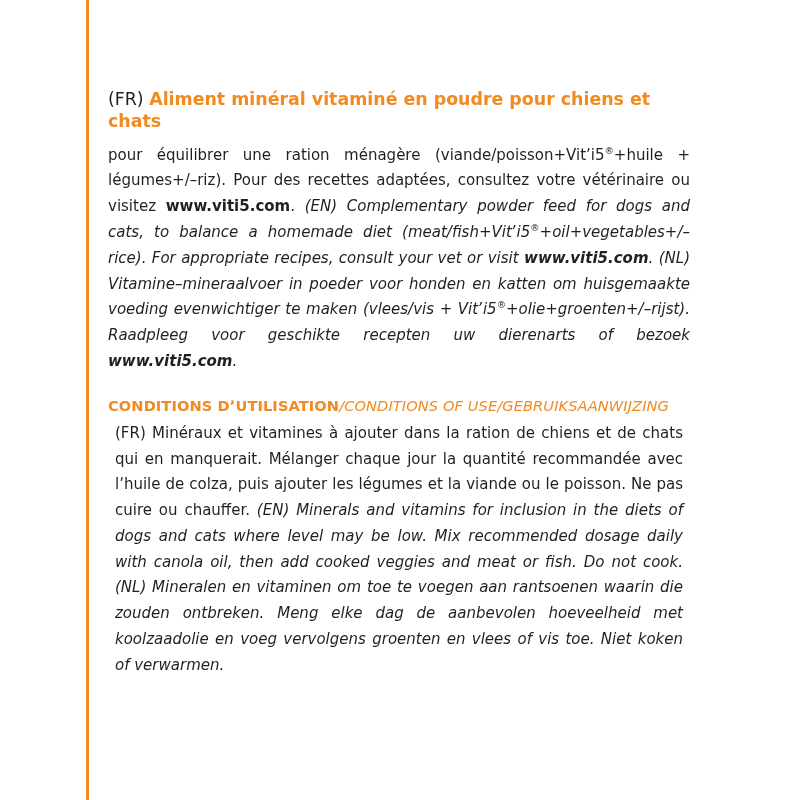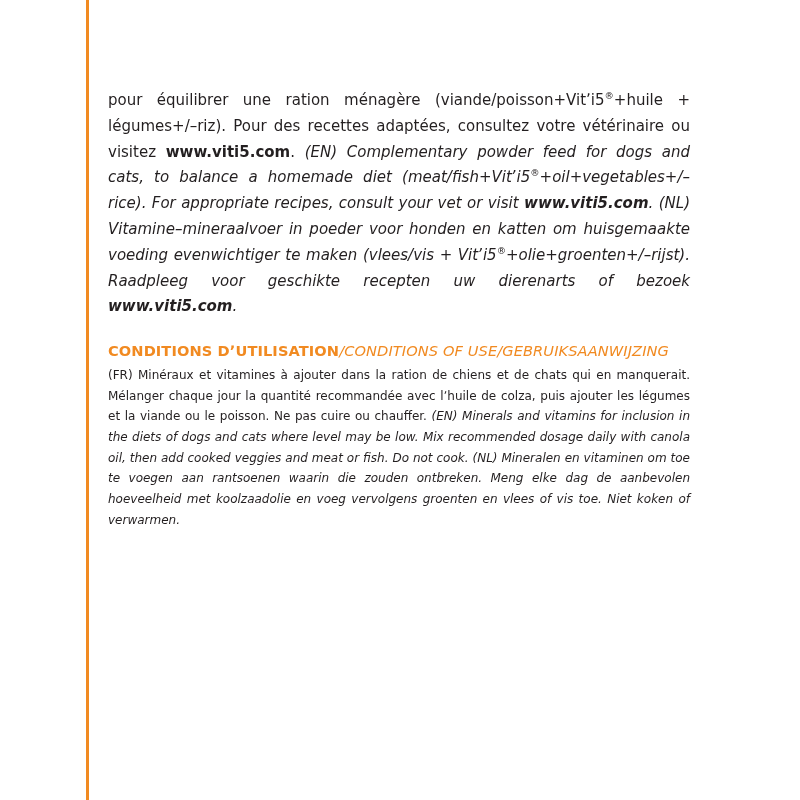--- a/index.html
+++ b/index.html
@@ -67,55 +67,59 @@
   .body-para .b  { font-weight: bold; }
   .body-para .bi { font-weight: bold; font-style: italic; }
   .sup {
     font-size: 0.62em;
     vertical-align: super;
     line-height: 0;
   }
 
   
   .section-head {
-    margin: 22px 0 6px 0;
+    margin: 22px 0 0 0;
     font-size: 14.6px;
     letter-spacing: 0.1px;
     color: #f18a21;
   }
   .section-head .fr {
     font-weight: bold;
     font-style: normal;
   }
   .section-head .slash,
   .section-head .en,
   .section-head .nl {
     font-style: italic;
     font-weight: normal;
   }
 
   .use-para {
-    font-size: 12px;
+    font-size: 15px;
     line-height: 1.72;
     text-align: justify;
-    margin: 0;
+    margin: 7px;
   }
   .use-para .it { font-style: italic; }
 
   .nowrap { white-space: nowrap; }
 </style>
 </head>
 <body>
 
 <div class="page">
 
   <div class="accent-bar"></div>
 
   <div class="content">
 
+    <p class="headline">
+      <span class="lang-tag">(FR)</span>
+      <span class="title">Aliment minéral vitaminé en poudre pour chiens et chats</span>
+    </p>
 
     <p class="body-para">
       <span>pour équilibrer une ration ménagère (viande/poisson+Vitʼi5</span><span class="sup">®</span><span>+huile + légumes+/–riz). Pour des recettes adaptées, consultez votre vétérinaire ou visitez </span><span class="b nowrap">www.viti5.com</span><span>. </span><span class="it">(EN)</span><span class="it"> Complementary powder feed for dogs and cats, to balance a homemade diet (meat/fish+Vitʼi5</span><span class="sup it">®</span><span class="it">+oil+vegetables+/–rice). For appropriate recipes, consult your vet or visit </span><span class="bi nowrap">www.viti5.com</span><span class="it">. </span><span class="it">(NL)</span><span class="it"> Vitamine–mineraalvoer in poeder voor honden en katten om huisgemaakte voeding evenwichtiger te maken (vlees/vis + Vitʼi5</span><span class="sup it">®</span><span class="it">+olie+groenten+/–rijst). Raadpleeg voor geschikte recepten uw dierenarts of bezoek </span><span class="bi nowrap">www.viti5.com</span><span class="it">.</span>
     </p>
 
     <p class="section-head">
       <span class="fr">CONDITIONS DʼUTILISATION</span><span class="slash">/</span><span class="en">CONDITIONS OF USE</span><span class="slash">/</span><span class="nl">GEBRUIKSAANWIJZING</span>
     </p>
 
     <p class="use-para">

